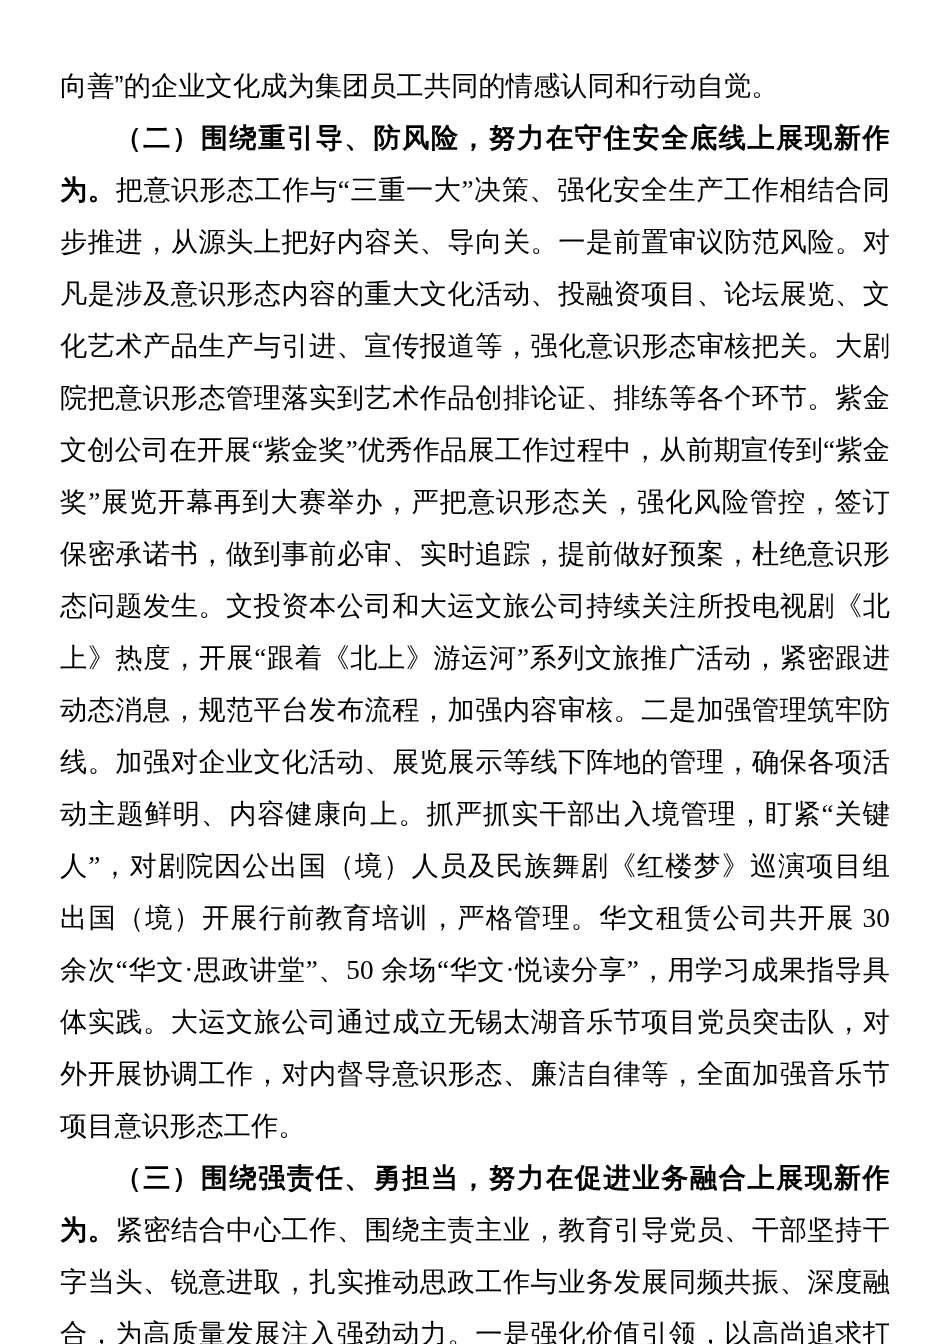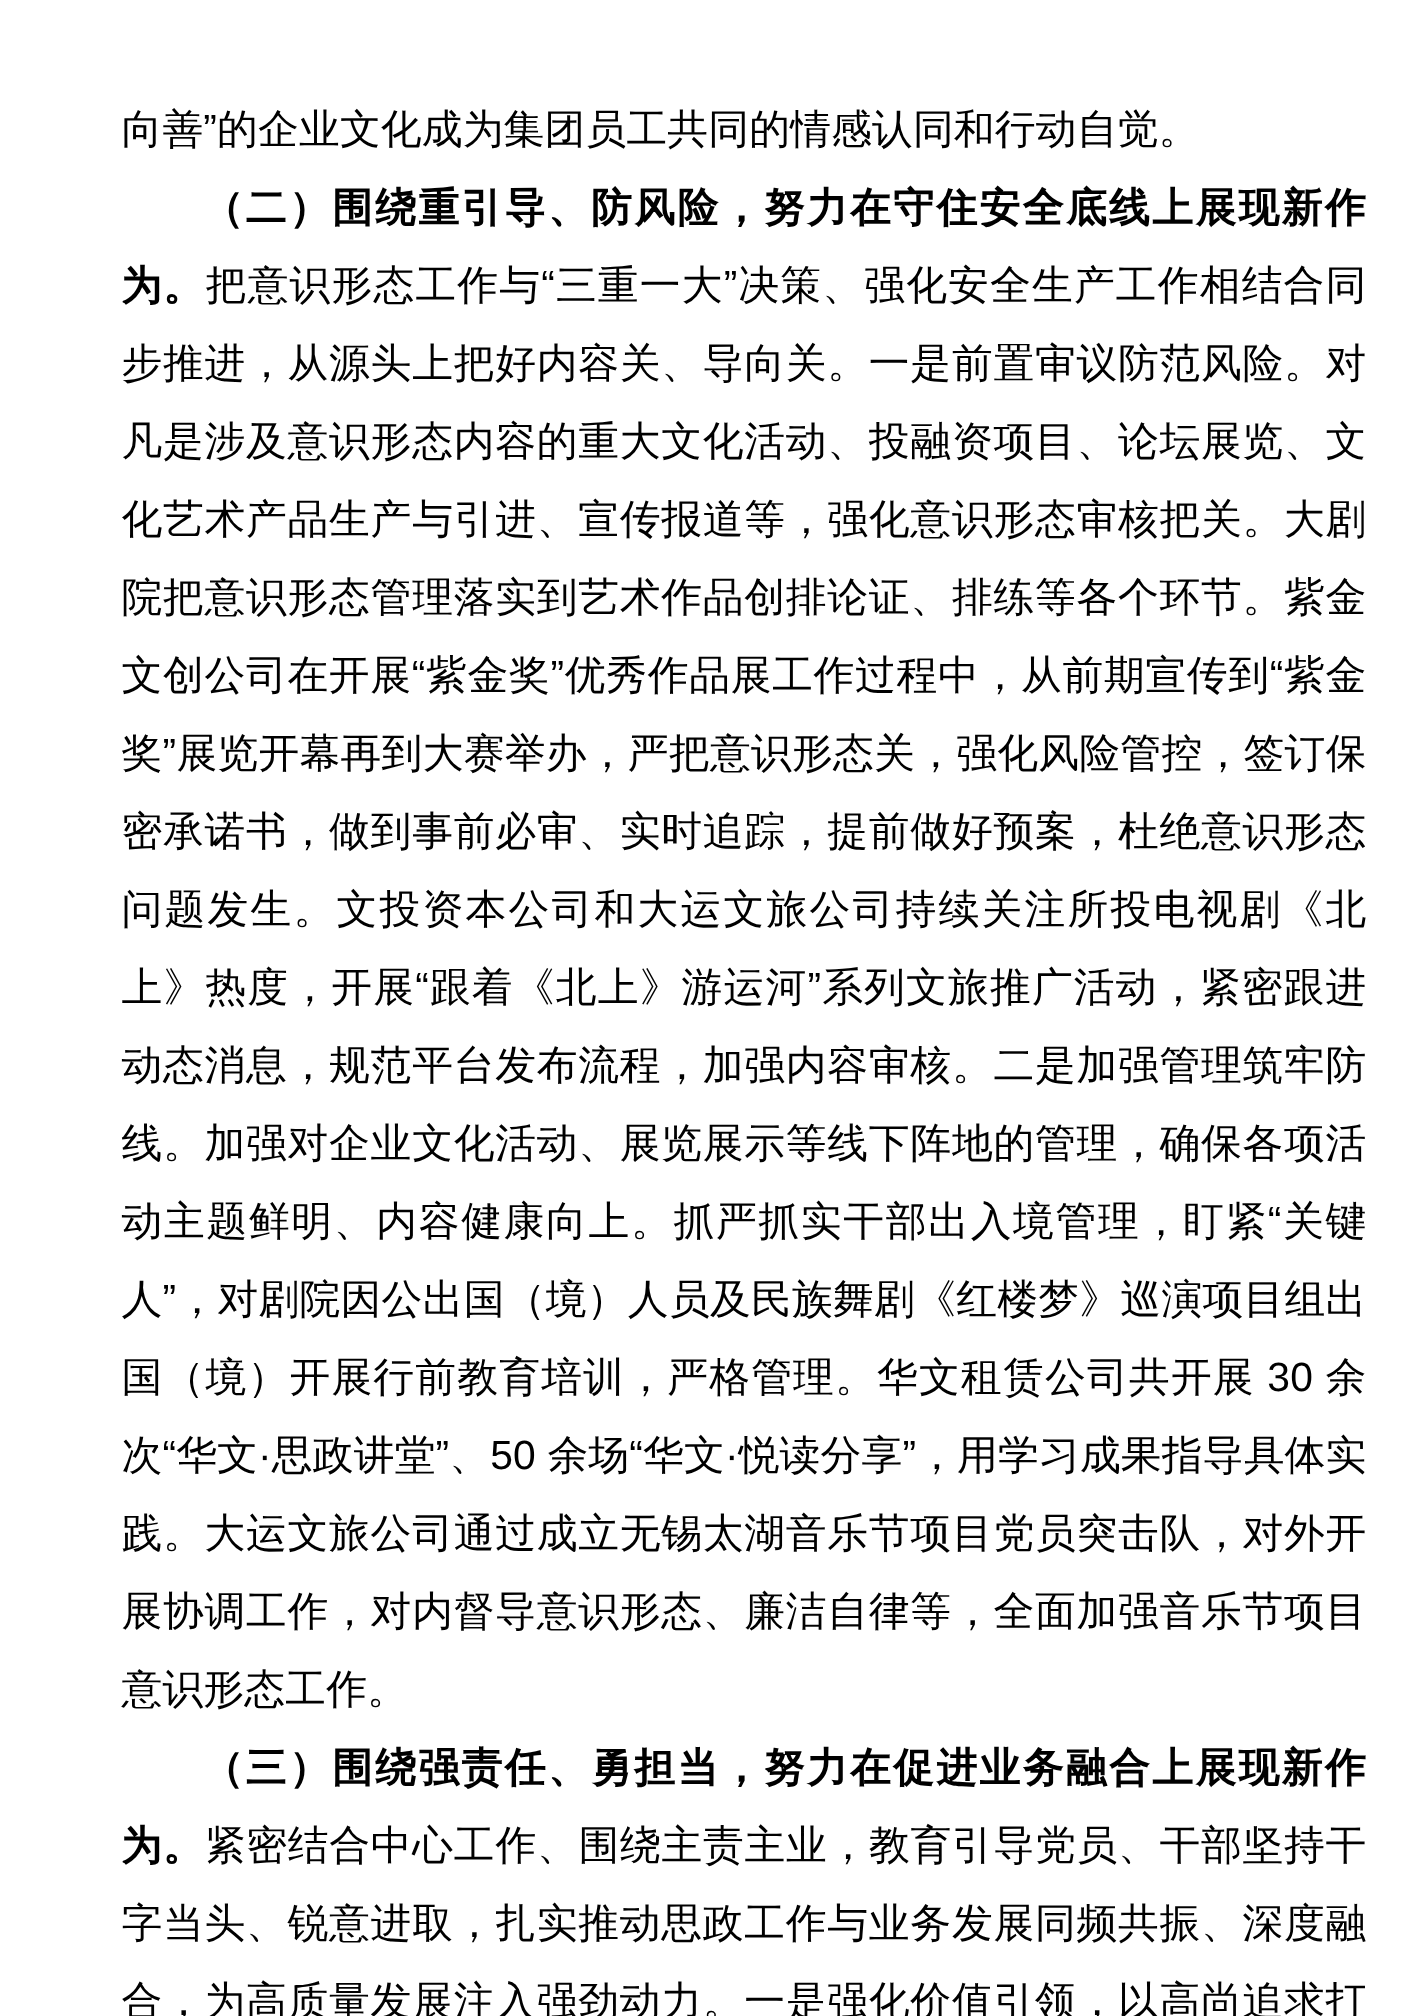--- a/index.html
+++ b/index.html
@@ -13,39 +13,40 @@
     overflow: hidden;
     font-family: "Liberation Sans", "DejaVu Sans", sans-serif;
     color: #000000;
   }
   .page {
     position: relative;
     width: 950px;
     height: 1344px;
     background: #ffffff;
     box-sizing: border-box;
-    padding: 60px 60px 0 81px;
+    padding: 60px 60px 0 60px;
   }
   .doc-body {
     width: 830px;
   }
   p.para {
     margin: 0;
     font-size: 27.2px;
     line-height: 52px;
     text-align: justify;
     text-justify: inter-ideograph;
     letter-spacing: 0.1px;
     text-indent: 0;
     word-break: break-all;
     -webkit-hyphens: none;
     hyphens: none;
   }
   p.para.indent {
     text-indent: 2em;
+    font-family: Liberation Serif, serif;
   }
   .hd {
     font-weight: bold;
     letter-spacing: 0.2px;
   }
   
   .cont { text-indent: 0; }
 </style>
 </head>
 <body>

